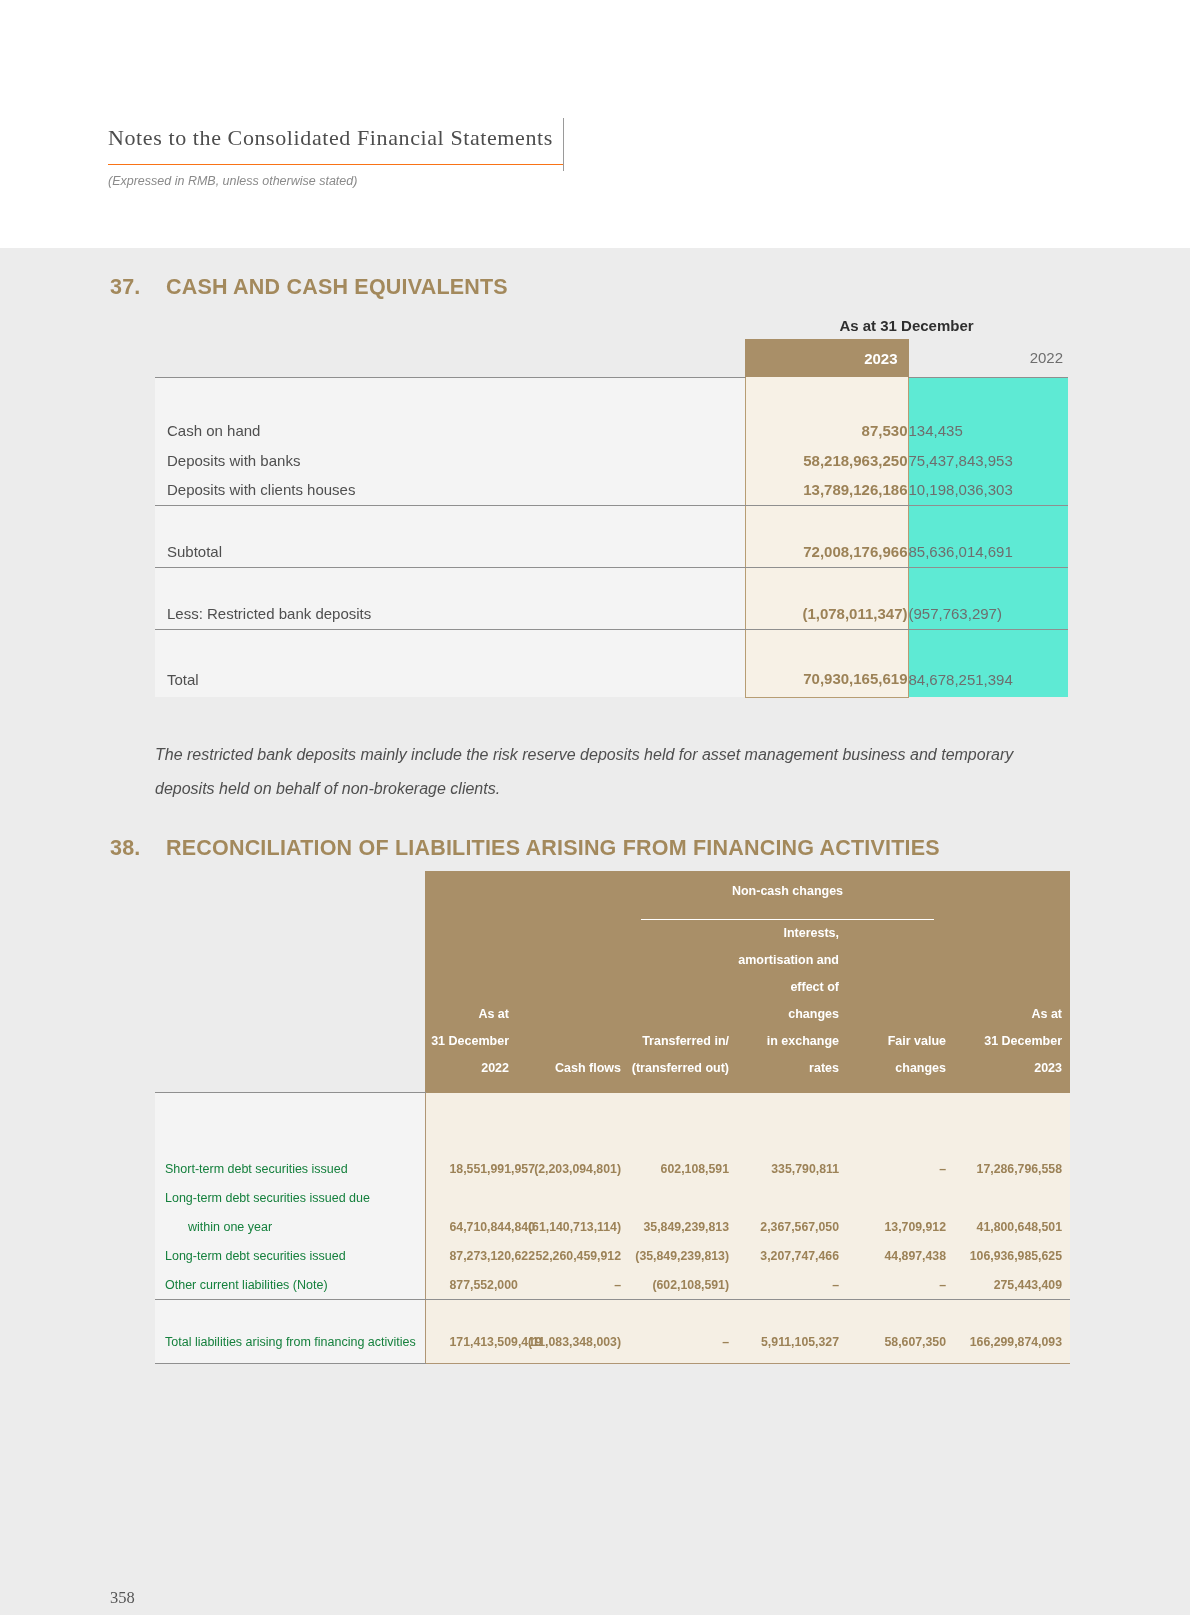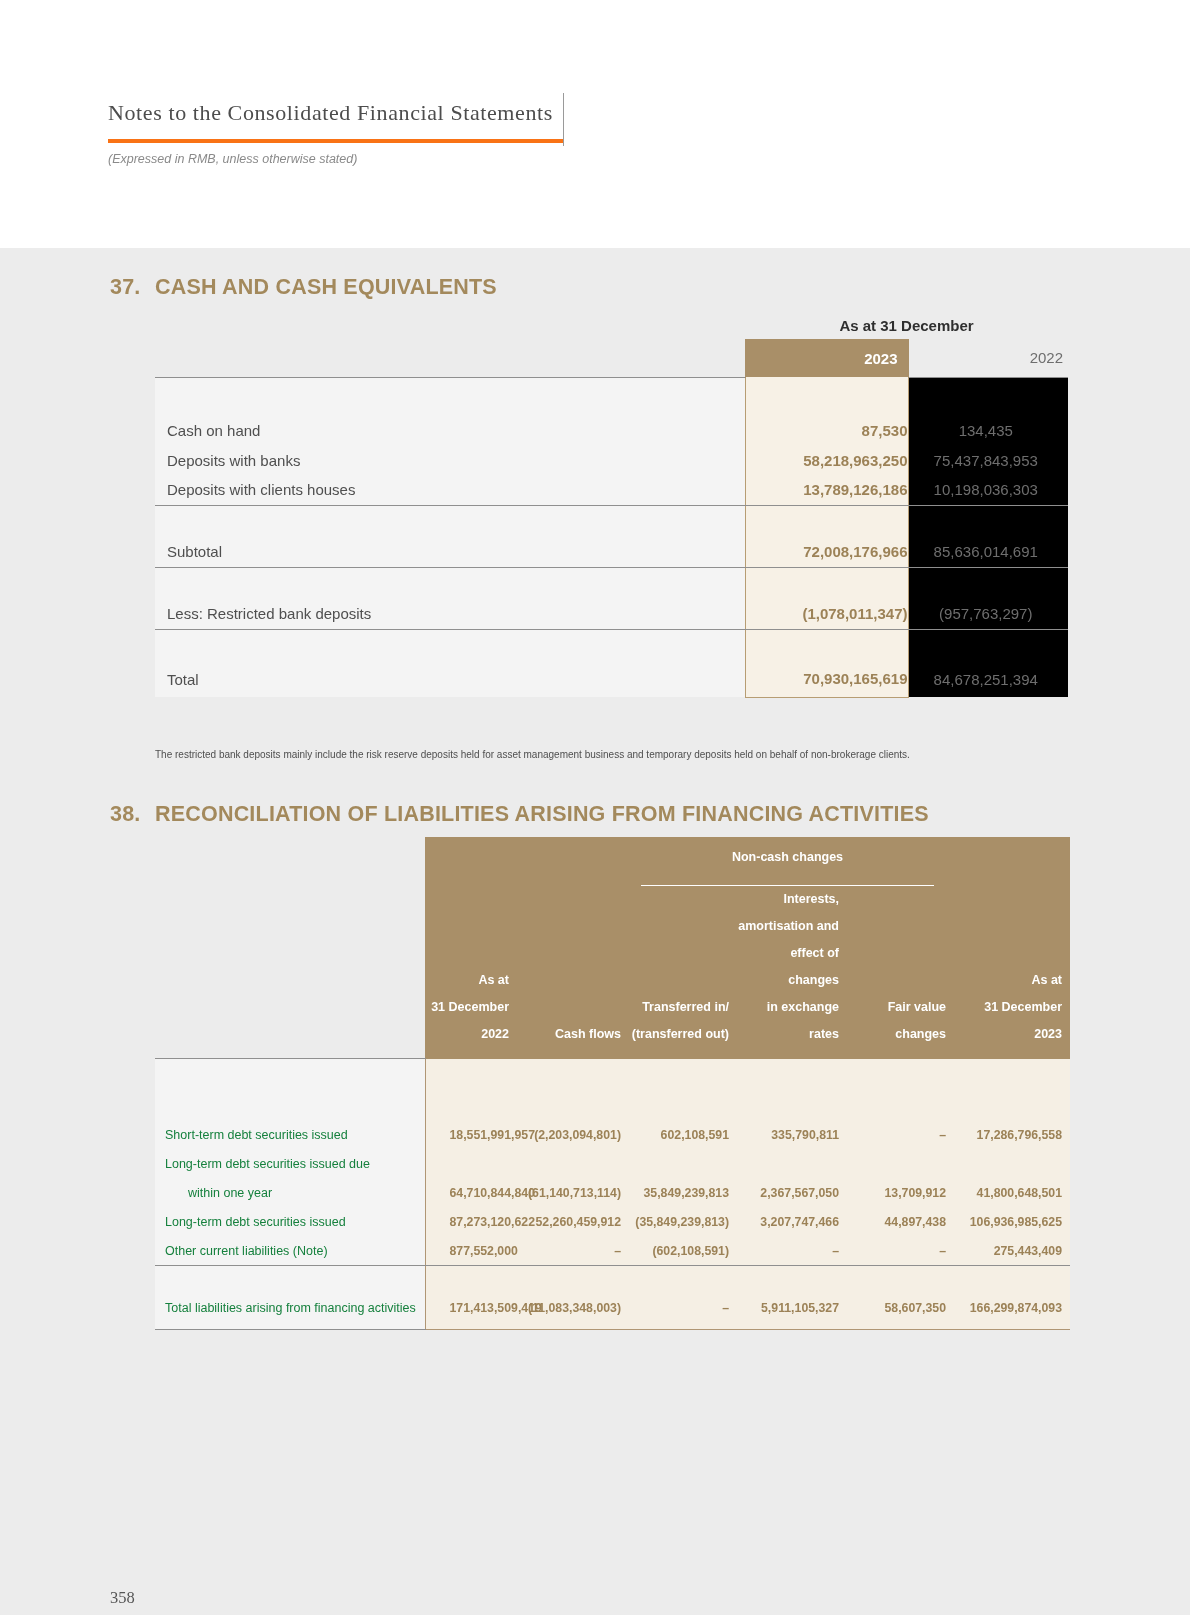--- a/index.html
+++ b/index.html
@@ -2,59 +2,59 @@
 <html><head>
 <meta charset="utf-8">
 <style>
   html,body { margin:0; padding:0; background:#fff; }
   .page {
     position:relative; width:1190px; height:1615px; background:#ffffff;
     font-family:"Liberation Sans", sans-serif; overflow:hidden;
   }
   
   .doc-header { position:absolute; top:100px; left:108px; width:980px; }
-  .title-block { position:relative; width:455px; border-bottom:4px solid #f97316; padding-bottom:13px; }
+  .title-block { position:relative; width:455px; border-bottom:1px solid #f97316; padding-bottom:13px;margin-top:25px; }
   .doc-title {
     margin:0; font-family:"Liberation Serif", serif; font-weight:normal;
     font-size:22px; color:#4d4d4d; letter-spacing:0.6px; white-space:nowrap;
   }
   .title-vline { position:absolute; right:-1px; top:-7px; height:53px; border-left:1px solid #9a9a9a; }
   .doc-subtitle { margin-top:9px; font-style:italic; font-size:12.5px; color:#8a8a8a; }
 
   
   .content-band { position:absolute; top:248px; left:0; right:0; bottom:0; background:#ececec; }
 
-  .sec-heading { display:flex; margin:0; font-size:21.5px; font-weight:bold; color:#a3895c; letter-spacing:0.2px; }
+  .sec-heading { display:flex; margin:0; font-size:21.5px; font-weight:bold; color:#a3895c; letter-spacing:0.2px;gap:11px; }
   .sec-heading .sec-num { width:45px; flex:0 0 45px; }
   .h37 { padding-top:27px; margin-left:110px; }
   .h38 { margin:30px 0 0 110px; }
 
   
   .t37wrap { margin-left:155px; width:913px; }
   .t37-period { margin-top:17px; margin-left:590px; width:323px; text-align:center;
                 font-weight:bold; font-size:15px; color:#2f2f2f; }
   table.t37 { border-collapse:collapse; table-layout:fixed; width:913px; font-size:15px; margin-top:5px; }
   table.t37 td { padding:0; vertical-align:middle; }
   .t37 td.lblc { padding-left:12px; color:#4f4f4f; background:#f4f4f4; }
-  .t37 td.c22  { text-align:center; padding-right:5px; color:#6e6e6e; background:#000000; }
+  .t37 td.c22  { text-align:left; padding-right:5px; color:#6e6e6e; background:#5eead4; }
   .t37 td.hl   { background:#f7f1e6; border-left:1px solid #b79d73; border-right:1px solid #b79d73;
                  text-align:right; padding-right:0; color:#9c8257; font-weight:bold; }
   .t37 tr.head { height:38px; }
   .t37 td.hlhead { background:#a98f68; color:#ffffff; font-weight:bold; text-align:right;
                    padding-right:10px; border-left:1px solid #a98f68; border-right:1px solid #a98f68; }
   .t37 td.c22head { background:transparent; color:#6e6e6e; text-align:right; padding-right:5px; }
   .t37 tr.sp1 { height:38px; }
   .t37 tr.sp1 td.bt { border-top:1px solid #8f8f8f; }
   .t37 tr.row { height:30px; }
   .t37 tr.gap { height:32px; }
   .t37 tr.rule td { border-bottom:1px solid #8f8f8f; }
   .t37 tr.totalrow { height:36px; }
   .t37 td.hlbottom { border-bottom:1px solid #b79d73; }
 
-  .note { margin:40px 0 0 155px; width:918px; font-size:10px; line-height:34px; color:#4f4f4f; }
+  .note { margin:40px 0 0 155px; width:918px; font-size:16px; line-height:34px; color:#4f4f4f;font-style:italic; }
 
   
   table.t38 { border-collapse:collapse; table-layout:fixed; width:915px;
               margin:10px 0 0 155px; font-size:12.5px; }
   table.t38 td { padding:0; vertical-align:middle; }
   .t38 td.th { background:#a98f68; color:#ffffff; font-weight:bold; text-align:right; padding-right:8px; }
   .t38 tr.h1 td { vertical-align:top; height:46px; }
   .t38 .ncin { margin:13px 12px 0 12px; border-bottom:1px solid #ffffff; padding-bottom:21px;
                text-align:center; font-weight:bold; color:#fff; }
   .t38 tr.h2 td { vertical-align:bottom; padding-bottom:11px; line-height:27px; }

